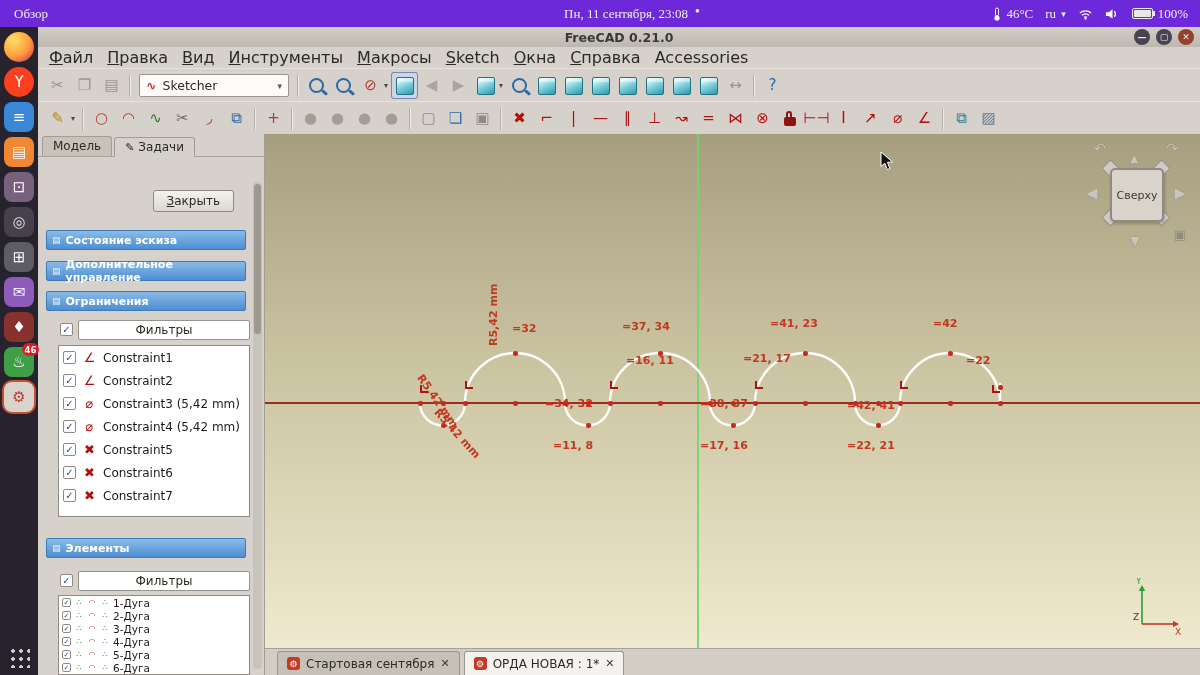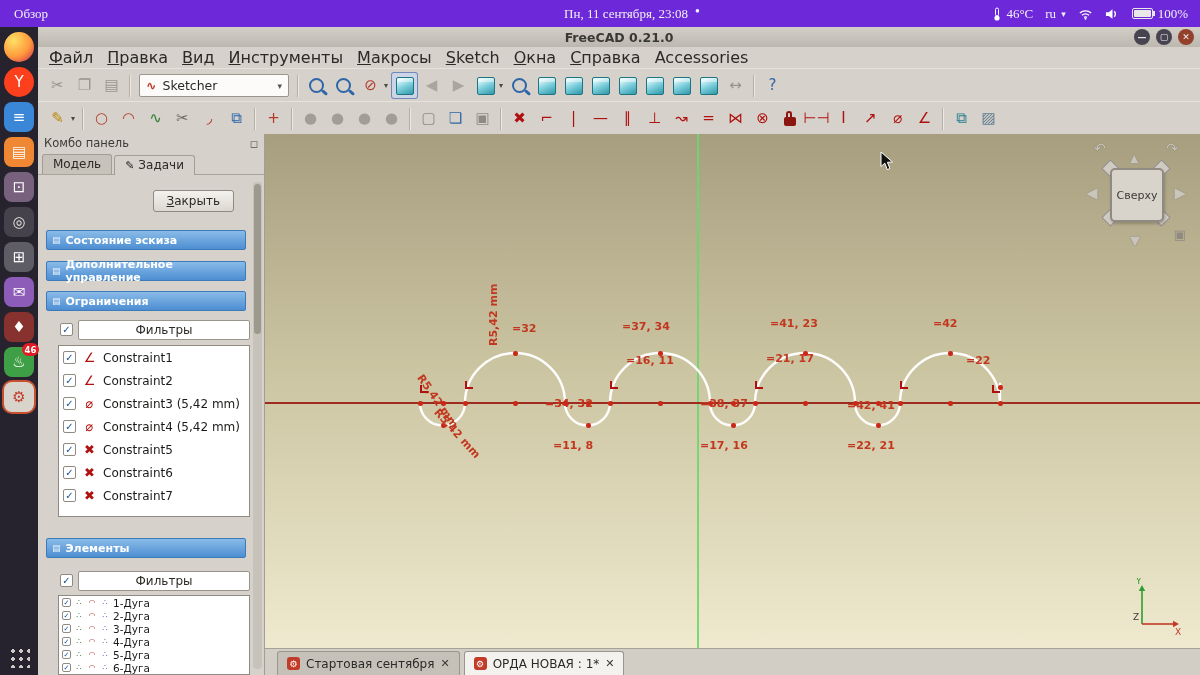--- a/index.html
+++ b/index.html
@@ -416,24 +416,20 @@
       <span class="tb-sep"></span>
       <span class="tile">
         <span class="g" style="color: rgb(42, 127, 142);">⧉</span>
       </span>
       <span class="tile">
         <span class="g" style="color: rgb(95, 123, 143);">▨</span>
       </span>
     </div>
 
   <div class="panel">
-    <div class="panel-head">
-      <span>Комбо панель</span>
-      <span class="float-ic">◻</span>
-    </div>
     <div class="panel-tabs">
       <span class="ptab">
         <span>Модель</span>
       </span>
       <span class="ptab active">
         <span class="pt-ic">✎</span>
         <span>Задачи</span>
       </span>
     </div>
     <div class="panel-body">
@@ -556,21 +552,21 @@
       <path d="M 155 269 A 22.5 22.5 0 0 0 200 269 A 50 50 0 0 1 300 269 A 22.5 22.5 0 0 0 345 269 A 50 50 0 0 1 445 269 A 22.5 22.5 0 0 0 490 269 A 50 50 0 0 1 590 269 A 22.5 22.5 0 0 0 635 269 A 50 50 0 0 1 735 269" fill="none" stroke="#ffffff" stroke-width="2.4" stroke-linecap="round" opacity="0.96"></path>
       <path d="M 735 250 L 735 269" fill="none" stroke="#ffffff" stroke-width="2.4" stroke-linecap="round" opacity="0.96"></path>
     </svg>
     <div id="sketch-layer">
         <div class="vlabel" style="left: 222px; top: 212px; transform-origin: 0px 0px; transform: rotate(-90deg);">R5,42 mm</div>
         <div class="vlabel" style="left: 247px; top: 188px;">=32</div>
         <div class="vlabel" style="left: 357px; top: 186px;">=37, 34</div>
         <div class="vlabel" style="left: 505px; top: 183px;">=41, 23</div>
         <div class="vlabel" style="left: 668px; top: 183px;">=42</div>
         <div class="vlabel" style="left: 361px; top: 220px;">=16, 11</div>
-        <div class="vlabel" style="left: 501px; top: 218px;">=21, 17</div>
+        <div class="vlabel" style="left: 478px; top: 218px;">=21, 17</div>
         <div class="vlabel" style="left: 701px; top: 220px;">=22</div>
         <div class="vlabel" style="left: 280px; top: 263px;">=34, 32</div>
         <div class="vlabel" style="left: 435px; top: 263px;">=38, 37</div>
         <div class="vlabel" style="left: 582px; top: 265px;">=42, 41</div>
         <div class="vlabel" style="left: 288px; top: 305px;">=11, 8</div>
         <div class="vlabel" style="left: 435px; top: 305px;">=17, 16</div>
         <div class="vlabel" style="left: 582px; top: 305px;">=22, 21</div>
         <div class="vlabel" style="left: 160px; top: 238px; transform-origin: 0px 0px; transform: rotate(55deg);">R5,42 mm</div>
         <div class="vlabel" style="left: 176px; top: 272px; transform-origin: 0px 0px; transform: rotate(48deg);">R5,42 mm</div>
         <div class="vdot" style="left: 153px; top: 267px;"></div>

